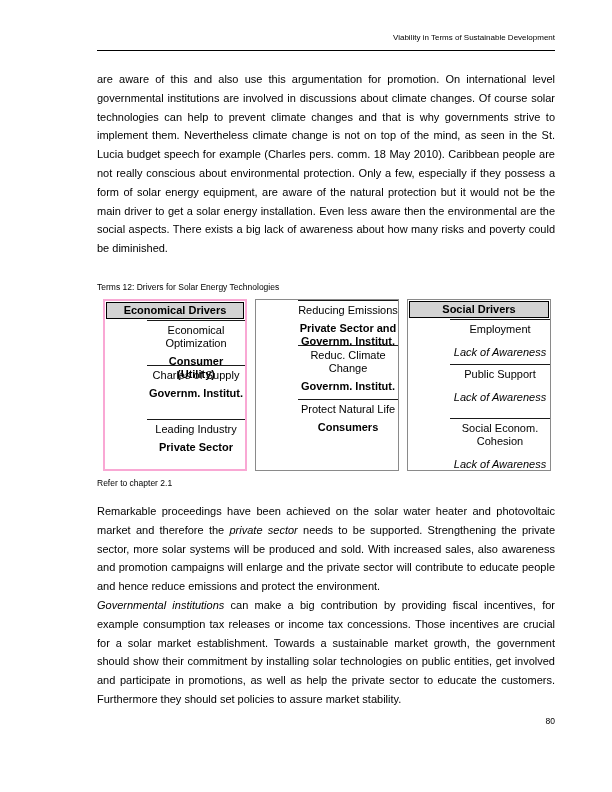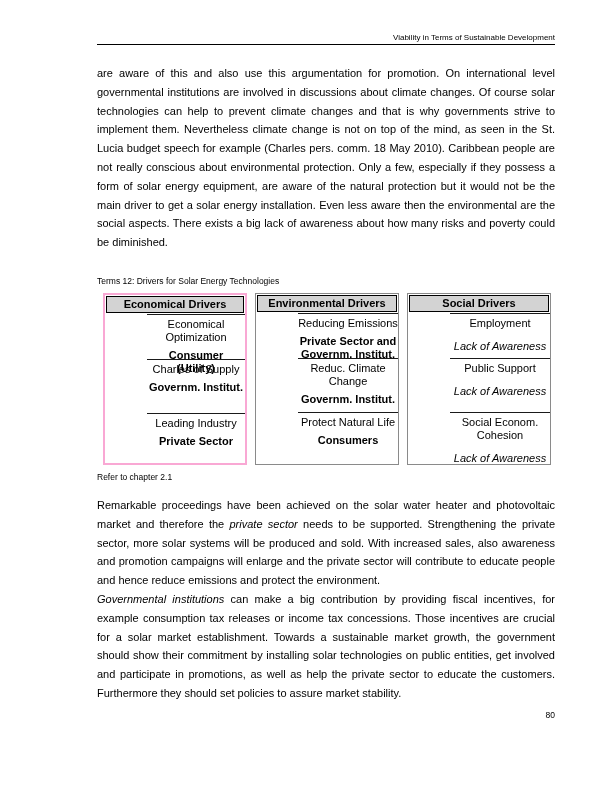--- a/index.html
+++ b/index.html
@@ -3,21 +3,21 @@
 <meta charset="utf-8">
 <style>
   html, body { margin: 0; padding: 0; background: #e8e8e8; }
   .page {
     width: 612px; height: 792px; background: #ffffff; margin: 0 auto;
     font-family: "Liberation Sans", sans-serif; color: #000;
     box-sizing: border-box; padding: 33px 57px 0 97px; overflow: hidden;
   }
   .running-header {
     text-align: right; font-size: 8px; line-height: 10px;
-    padding-bottom: 1px; border-bottom: 1px solid #000;
+    padding-bottom: 7px; border-bottom: 1px solid #000;
   }
   .para { text-align: justify; font-size: 11px; line-height: 18.8px; }
   .p1 { margin-top: 19px; }
   .caption { font-size: 8.5px; line-height: 11px; margin-top: 24px; }
   .drivers-table {
     margin-top: 6px; margin-left: 6px; margin-right: 4px;
     display: flex; justify-content: space-between;
   }
   .dcol { width: 144px; box-sizing: border-box; background: #fff; }
   .dcol-economical { border: 2px solid #f9a8d4; }
@@ -70,21 +70,20 @@
         <div class="driver">Charles of Supply</div>
         <div class="actor">Governm. Institut.</div>
       </div>
       <div class="trow trow-3">
         <div class="driver">Leading Industry</div>
         <div class="actor">Private Sector</div>
       </div>
     </div>
 
     <div class="dcol dcol-environmental">
-      <div class="dcol-header">Environmental Drivers</div>
       <div class="trow trow-1">
         <div class="driver">Reducing Emissions</div>
         <div class="actor">Private Sector and
 Governm. Institut.</div>
       </div>
       <div class="trow trow-2">
         <div class="driver">Reduc. Climate Change</div>
         <div class="actor">Governm. Institut.</div>
       </div>
       <div class="trow trow-3">

